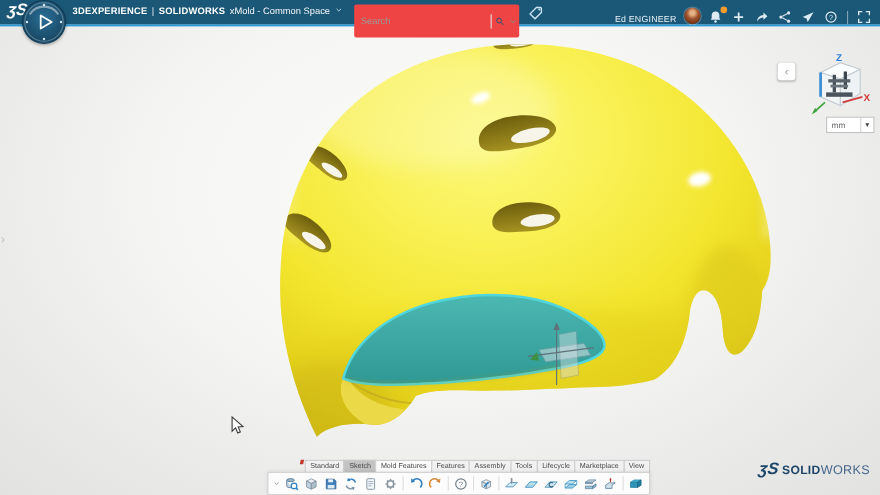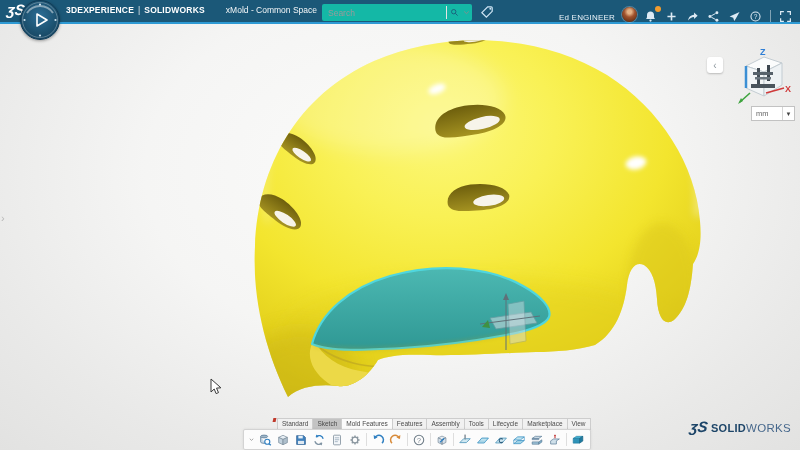--- a/index.html
+++ b/index.html
@@ -29,23 +29,23 @@
   .ds-logo{position:absolute;left:7px;top:1px;color:#fff;font-style:italic;font-weight:bold;
     font-size:15px;transform:skewX(-6deg);}
   .compass{position:absolute;left:20px;top:0px;width:38px;height:38px;border-radius:50%;
     background:radial-gradient(circle at 50% 40%, #2c6e97 0%, #1c516f 55%, #123c57 100%);
     border:1px solid #0f3a55;box-shadow:0 1px 3px rgba(0,0,0,.35);z-index:22;cursor:pointer;}
   .compass svg{width:100%;height:100%;}
   .titles{position:absolute;left:66px;top:0;height:20px;display:flex;align-items:center;
     gap:4px;color:#fff;font-size:8.5px;white-space:nowrap;}
   .titles .b{font-weight:bold;letter-spacing:.2px;}
   .titles .pipe{opacity:.85;}
-  .titles .ws{font-weight:normal;opacity:.95;margin-left:17px;}
+  .titles .ws{font-weight:normal;opacity:.95;}
   .titles .chev svg{width:8px;height:8px;color:#cfe3ef;}
-  .search{position:absolute;left:322px;top:4px;width:150px;height:17px;background:#14b8a6;
+  .search{position:absolute;left:322px;top:4px;width:150px;height:30px;background:#ef4444;
     border-radius:2px;display:flex;align-items:center;}
   .search input{flex:1;border:none;outline:none;background:transparent;font-size:8.5px;
     padding:0 0 0 6px;color:#333;font-family:"Liberation Sans",sans-serif;min-width:0;}
   .search input::placeholder{color:#9a9a9a;}
   .search .sicon{width:14px;height:13px;display:flex;align-items:center;justify-content:center;
     color:#1b5878;border-left:1px solid #e4e4e4;}
   .search .sicon.nob{border-left:none;width:11px;color:#8b8b8b;}
   .search .sicon svg{width:9px;height:9px;}
   .tagbtn{position:absolute;left:480px;top:4px;width:15px;height:15px;color:#cfe6f5;cursor:pointer;}
   .tagbtn svg{width:100%;height:100%;}

